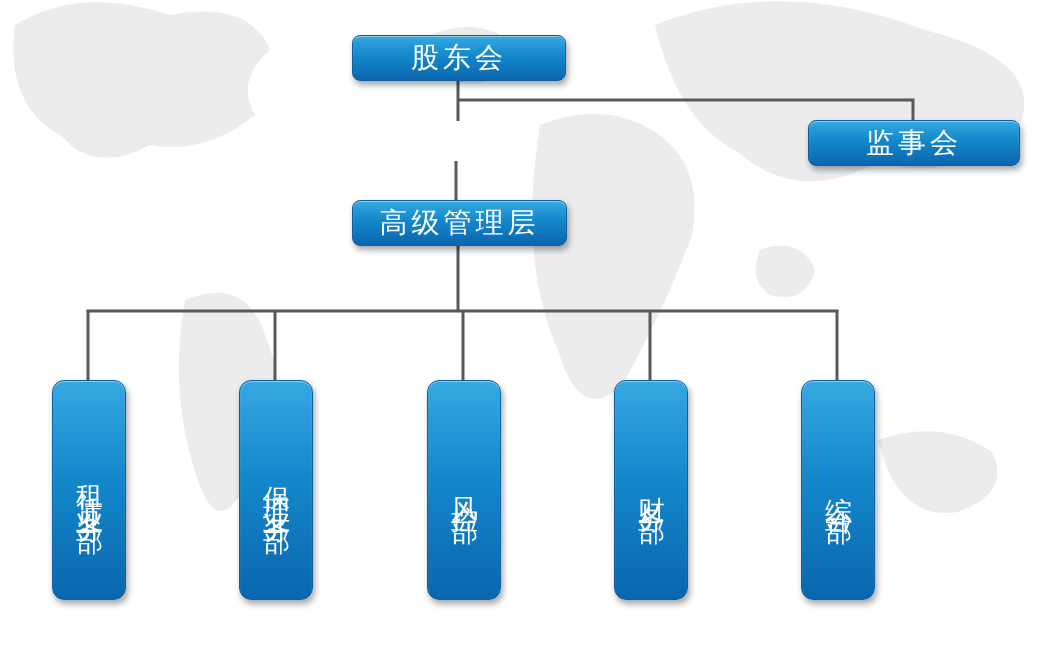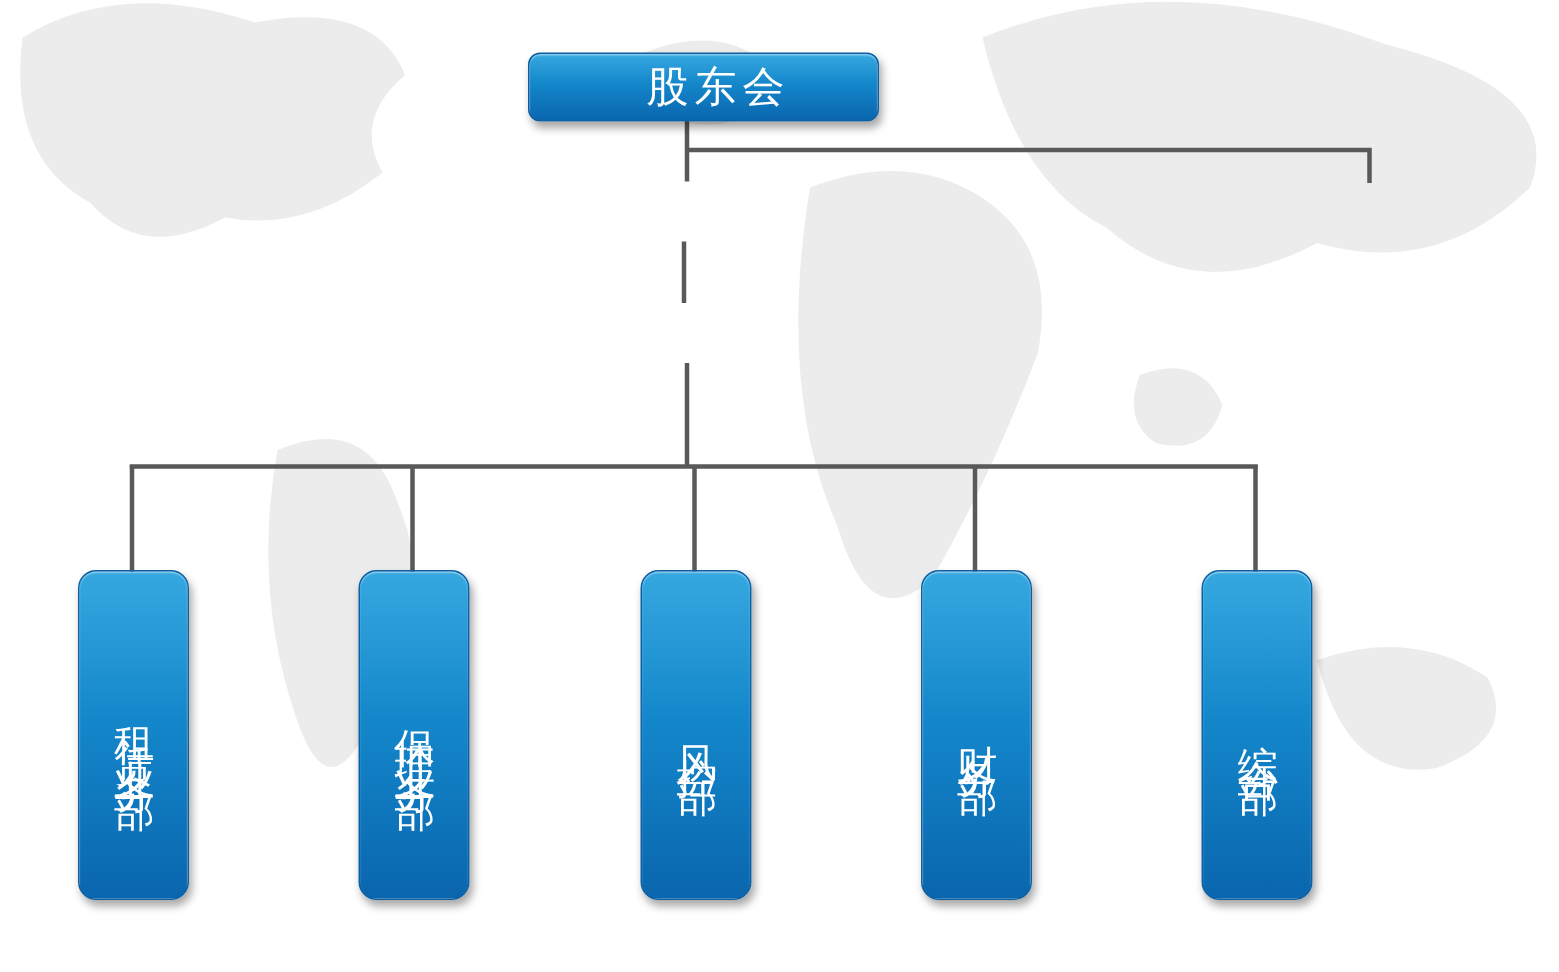--- a/index.html
+++ b/index.html
@@ -26,21 +26,21 @@
   .node.vertical{
     width:72px;height:218px;top:380px;border-radius:12px;
     font-size:27px;
   }
   .node.vertical .v-label{
     writing-mode:vertical-rl;
     text-orientation:upright;
     letter-spacing:10px;
     line-height:1;
   }
-  .n-shareholders{left:352px;top:35px;width:212px;height:45px;padding-left:20px;}
+  .n-shareholders{left:352px;top:35px;width:212px;height:45px;}
   .n-board{left:350px;top:119px;width:212px;}
   .n-supervisory{left:808px;top:120px;width:210px;}
   .n-senior{left:352px;top:200px;width:213px;letter-spacing:3px;}
   .n-dept-0{left:52px;}
   .n-dept-1{left:239px;}
   .n-dept-2{left:427px;}
   .n-dept-3{left:614px;}
   .n-dept-4{left:801px;}
 </style>
 </head>
@@ -79,21 +79,27 @@
       <line x1="650" y1="310" x2="650" y2="382"></line>
       <line x1="837" y1="310" x2="837" y2="382"></line>
     </g>
   </svg>
 
   <div class="node horizontal n-shareholders">
     <span>股东会</span>
   </div>
 
 
+  <div class="node horizontal n-supervisory">
+    <span>监事会</span>
+  </div>
 
+  <div class="node horizontal n-senior">
+    <span>高级管理层</span>
+  </div>
 
   <div class="node vertical n-dept-0">
     <span class="v-label">租赁业务部</span>
   </div>
 
   <div class="node vertical n-dept-1">
     <span class="v-label">保理业务部</span>
   </div>
 
   <div class="node vertical n-dept-2">

